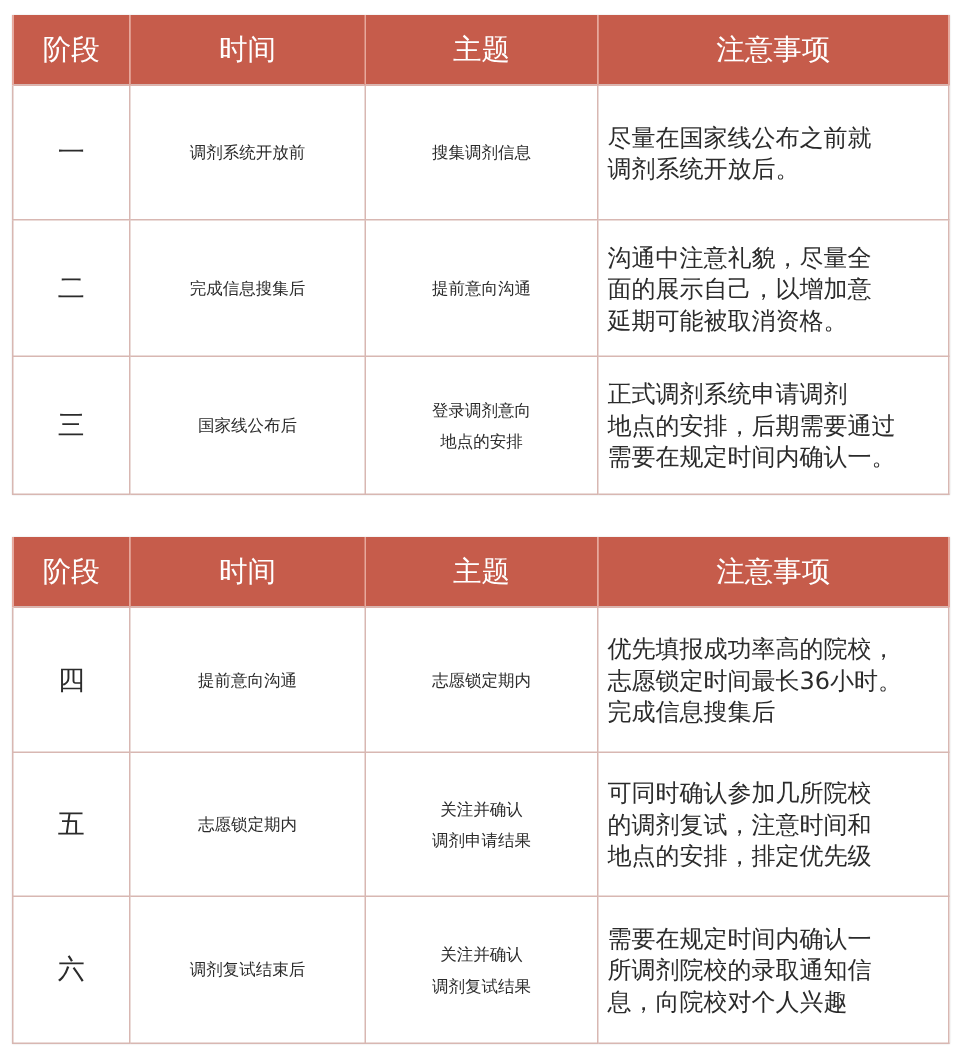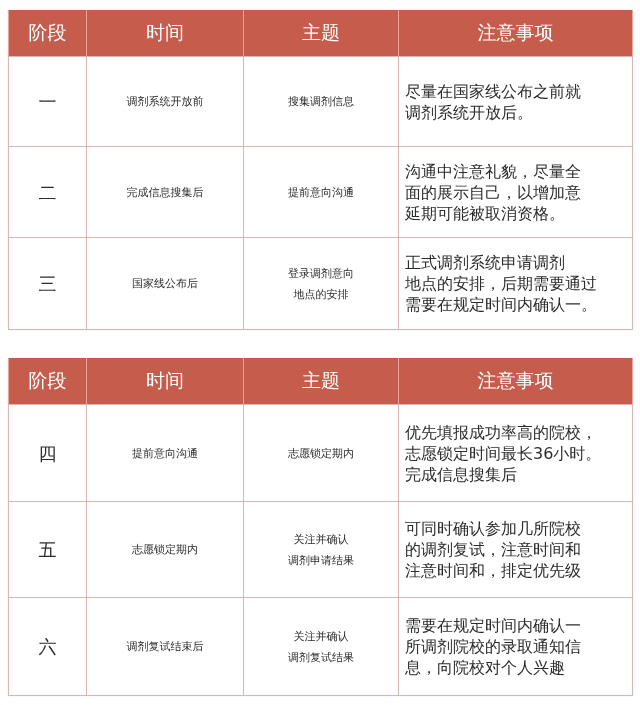--- a/index.html
+++ b/index.html
@@ -157,21 +157,21 @@
     <tr class="r2">
       <td class="stage">五</td>
       <td>志愿锁定期内</td>
       <td>
         <span class="line">关注并确认</span>
         <span class="line">调剂申请结果</span>
       </td>
       <td class="note">
         <span class="line">可同时确认参加几所院校</span>
         <span class="line">的调剂复试，注意时间和</span>
-        <span class="line">注意时间和，排定优先级</span>
+        <span class="line">地点的安排，排定优先级</span>
       </td>
     </tr>
     <tr class="r3">
       <td class="stage">六</td>
       <td>调剂复试结束后</td>
       <td>
         <span class="line">关注并确认</span>
         <span class="line">调剂复试结果</span>
       </td>
       <td class="note">

